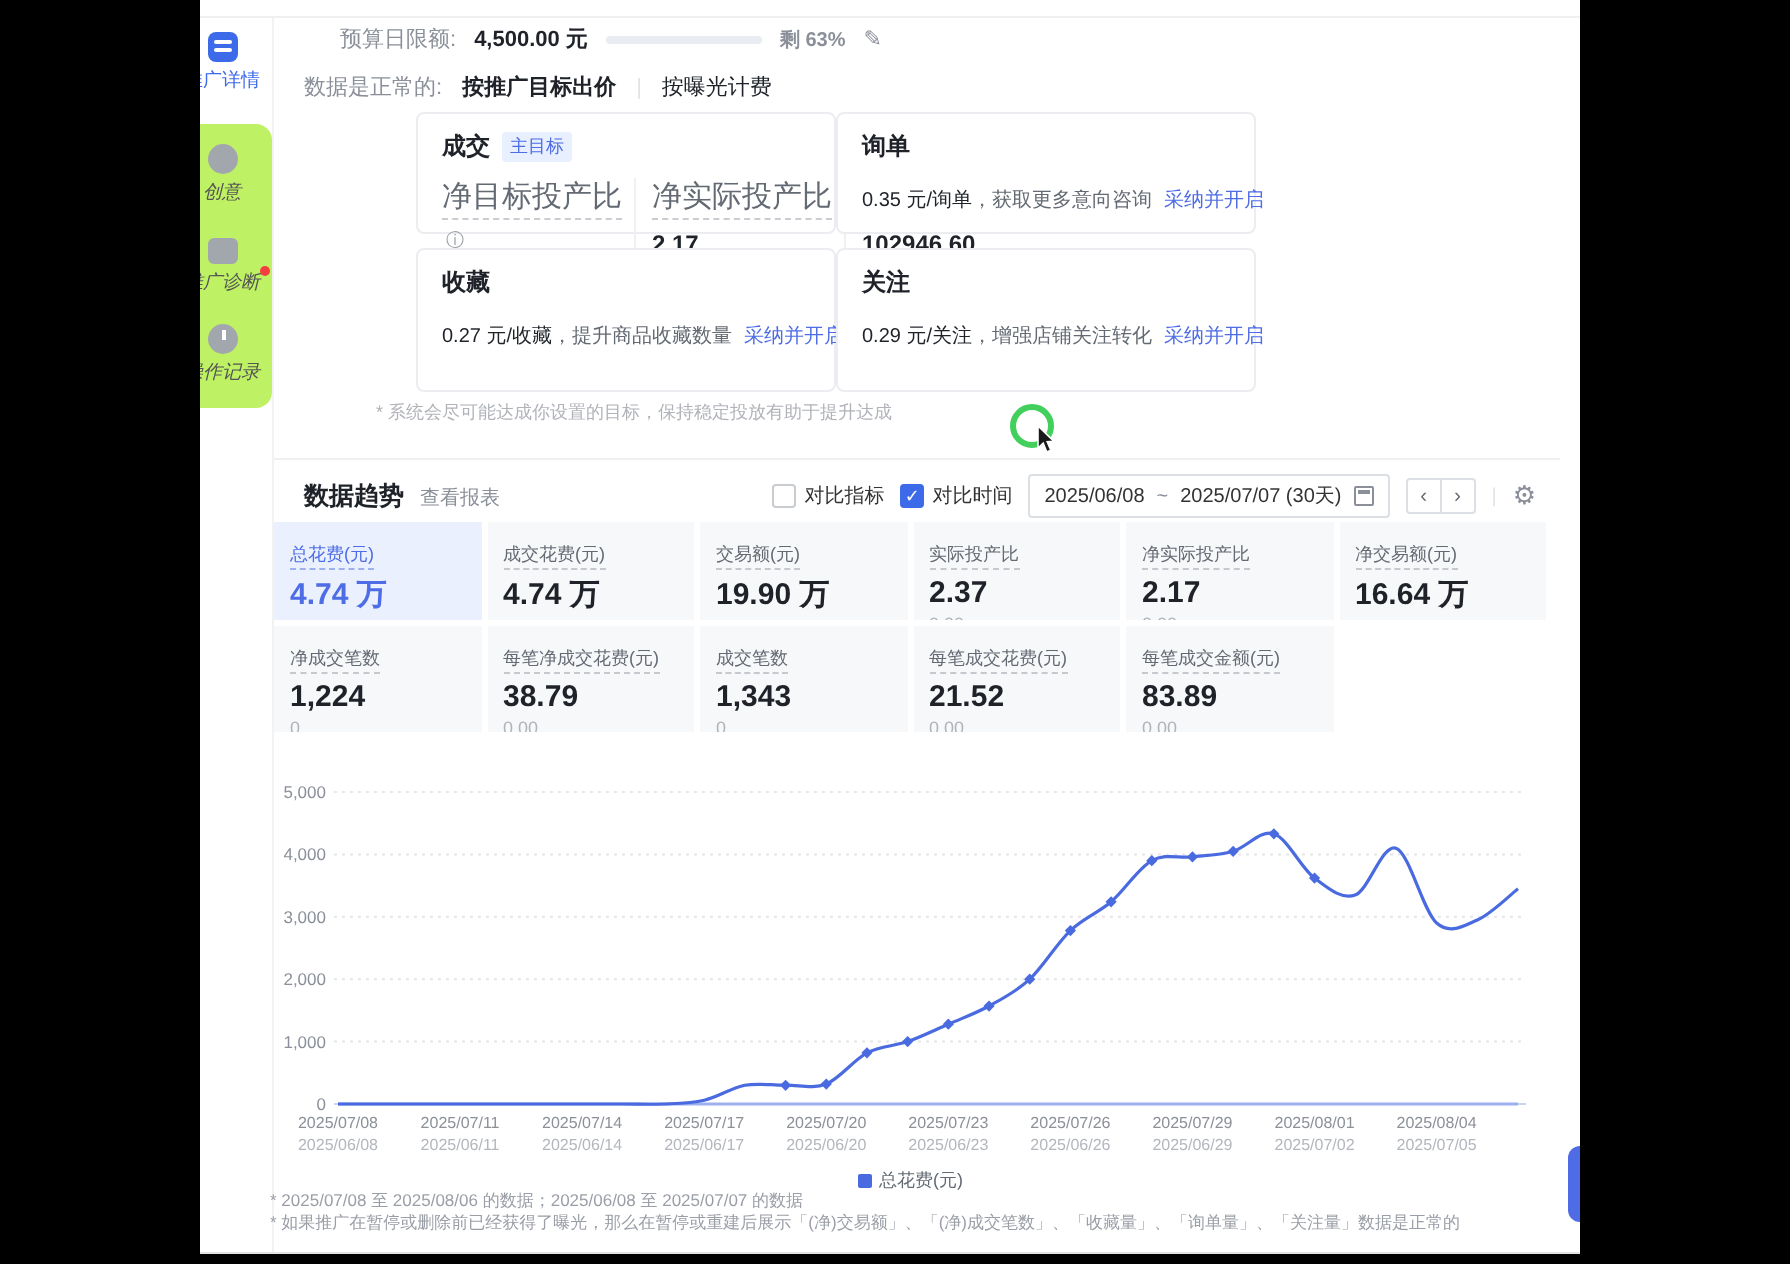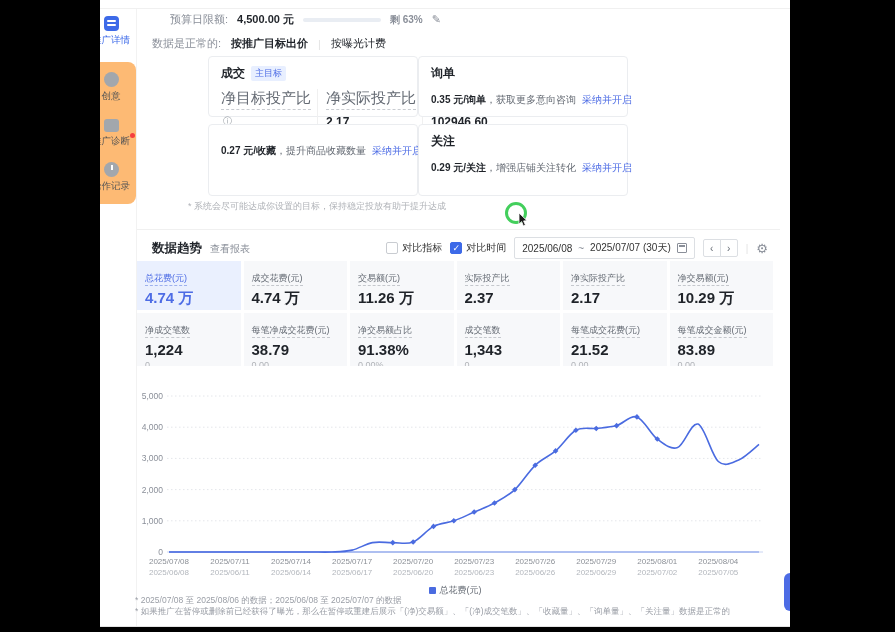--- a/index.html
+++ b/index.html
@@ -17,22 +17,22 @@
                align-items:center; gap:3px; padding:7px 0; cursor:pointer; }
   .side-item .slbl { font-size:9.5px; color:#555; white-space:nowrap; position:relative; }
   .side-item.active .slbl { color:#3d6ae8; }
   .icon-sq { width:15px; height:15px; border-radius:4px; background:#3d6ae8; position:relative; }
   .icon-sq::after { content:""; position:absolute; left:3px; top:4px; width:9px; height:2px;
                     background:#fff; box-shadow:0 4px 0 #fff; border-radius:1px; }
   .icon-cir { width:15px; height:15px; border-radius:50%; background:#a2a7ad; position:relative; }
   .icon-box { width:15px; height:13px; border-radius:3px; background:#a2a7ad; margin-top:2px; }
   .icon-cir.clock::after { content:""; position:absolute; left:7px; top:3px; width:2px; height:5px;
                            background:#fff; }
-  .side-group { width:50px; margin-left:-14px; background:#fdba74; border-radius:8px;
-                margin-top:8px; padding:3px 0 4px; }
+  .side-group { width:50px; margin-left:-14px; background:#bef264; border-radius:8px;
+                margin-top:8px; padding:3px 0 4px;font-style:italic; }
   .side-group .side-item { margin-left:0; }
   .reddot { position:absolute; right:-5px; top:-2px; width:5px; height:5px;
             border-radius:50%; background:#f53f3f; }
 
   
   .row-budget { position:absolute; left:52px; top:12px; display:flex; align-items:center;
                 gap:9px; font-size:11px;margin-left:18px; }
   .lbl-gray { color:#8a8f99; }
   .budget-val { font-weight:700; color:#1f2329; }
   .progress { width:78px; height:4px; border-radius:2px; background:#e9edf3; overflow:hidden; }
@@ -54,21 +54,21 @@
   .badge { background:#e8efff; color:#4d6ce5; font-size:9px; font-weight:400;
            padding:1px 4px; border-radius:2px; }
   .gmetrics { display:flex; margin-top:7px; }
   .gmetric { flex:1; padding-right:6px; }
   .gmetric + .gmetric { border-left:1px solid #f0f0f0; padding-left:8px; }
   .gm-label { font-size:15px; color:#646a73; display:inline-block;
               border-bottom:1px dashed #c9ccd1; padding-bottom:1px; white-space:nowrap; }
   .gm-info { font-size:9px; color:#9aa0a6; margin-left:2px; }
   .gm-value { font-size:12px; font-weight:700; margin-top:5px; }
   .gdesc { margin-top:11px; font-size:10px; color:#646a73; white-space:nowrap; }
-  .gdesc .price { font-weight:700; color:#1f2329; }
+  .gdesc .price { font-weight:400; color:#1f2329; }
   .glink { color:#4d6ce5; margin-left:6px; cursor:pointer; }
   .goal-note { position:absolute; left:88px; top:200px; font-size:9px; color:#b0b3b8; }
 
   
   .cursor-ring { position:absolute; left:405px; top:202px; width:22px; height:22px;
                  border:3px solid #43cf5c; border-radius:50%; }
   .cursor-arrow { position:absolute; left:418px; top:213px; }
 
   .sec-divider { position:absolute; top:229px; left:37px; right:10px; height:1px; background:#f0f0f0; }
 
@@ -182,20 +182,21 @@
     </div>
 
     <div class="gcard">
       <div class="gtitle">询单</div>
       <div class="gdesc">
         <span class="price">0.35 元/询单</span><span>，获取更多意向咨询</span><span class="glink">采纳并开启</span>
       </div>
     </div>
 
     <div class="gcard">
+      <div class="gtitle">收藏</div>
       <div class="gdesc">
         <span class="price">0.27 元/收藏</span><span>，提升商品收藏数量</span><span class="glink">采纳并开启</span>
       </div>
     </div>
 
     <div class="gcard">
       <div class="gtitle">关注</div>
       <div class="gdesc">
         <span class="price">0.29 元/关注</span><span>，增强店铺关注转化</span><span class="glink">采纳并开启</span>
       </div>
@@ -234,27 +235,26 @@
       <span class="navbtn left">‹</span>
       <span class="navbtn right">›</span>
     </span>
     <span class="vsep">|</span>
     <span class="gear">⚙</span>
   </div>
 
   <div class="mgrid" id="mgrid">
       <div class="mcard active"><span class="mlabel">总花费(元)</span><div class="mvalue">4.74 万</div><div class="msub">0.00</div></div>
       <div class="mcard"><span class="mlabel">成交花费(元)</span><div class="mvalue">4.74 万</div><div class="msub">0.00</div></div>
-      <div class="mcard"><span class="mlabel">交易额(元)</span><div class="mvalue">11.26 万</div><div class="msub">0.00</div></div>
+      <div class="mcard"><span class="mlabel">交易额(元)</span><div class="mvalue">19.90 万</div><div class="msub">0.00</div></div>
       <div class="mcard"><span class="mlabel">实际投产比</span><div class="mvalue">2.37</div><div class="msub">0.00</div></div>
       <div class="mcard"><span class="mlabel">净实际投产比</span><div class="mvalue">2.17</div><div class="msub">0.00</div></div>
-      <div class="mcard"><span class="mlabel">净交易额(元)</span><div class="mvalue">10.29 万</div><div class="msub">0.00</div></div>
+      <div class="mcard"><span class="mlabel">净交易额(元)</span><div class="mvalue">16.64 万</div><div class="msub">0.00</div></div>
       <div class="mcard"><span class="mlabel">净成交笔数</span><div class="mvalue">1,224</div><div class="msub">0</div></div>
       <div class="mcard"><span class="mlabel">每笔净成交花费(元)</span><div class="mvalue">38.79</div><div class="msub">0.00</div></div>
-      <div class="mcard"><span class="mlabel">净交易额占比</span><div class="mvalue">91.38%</div><div class="msub">0.00%</div></div>
       <div class="mcard"><span class="mlabel">成交笔数</span><div class="mvalue">1,343</div><div class="msub">0</div></div>
       <div class="mcard"><span class="mlabel">每笔成交花费(元)</span><div class="mvalue">21.52</div><div class="msub">0.00</div></div>
       <div class="mcard"><span class="mlabel">每笔成交金额(元)</span><div class="mvalue">83.89</div><div class="msub">0.00</div></div>
     </div>
 
   <div class="chart-wrap" id="chart"><svg width="636" height="194">
         <line x1="30" y1="162" x2="626" y2="162" stroke="#c9d4f2" stroke-width="1"></line>
         <text x="26" y="165" text-anchor="end" font-size="8.5" fill="#8a8f99">0</text>
         <line x1="30" y1="130.8" x2="626" y2="130.8" stroke="#e4e6ea" stroke-width="1" stroke-dasharray="1.5,2.5"></line>
         <text x="26" y="133.8" text-anchor="end" font-size="8.5" fill="#8a8f99">1,000</text>

